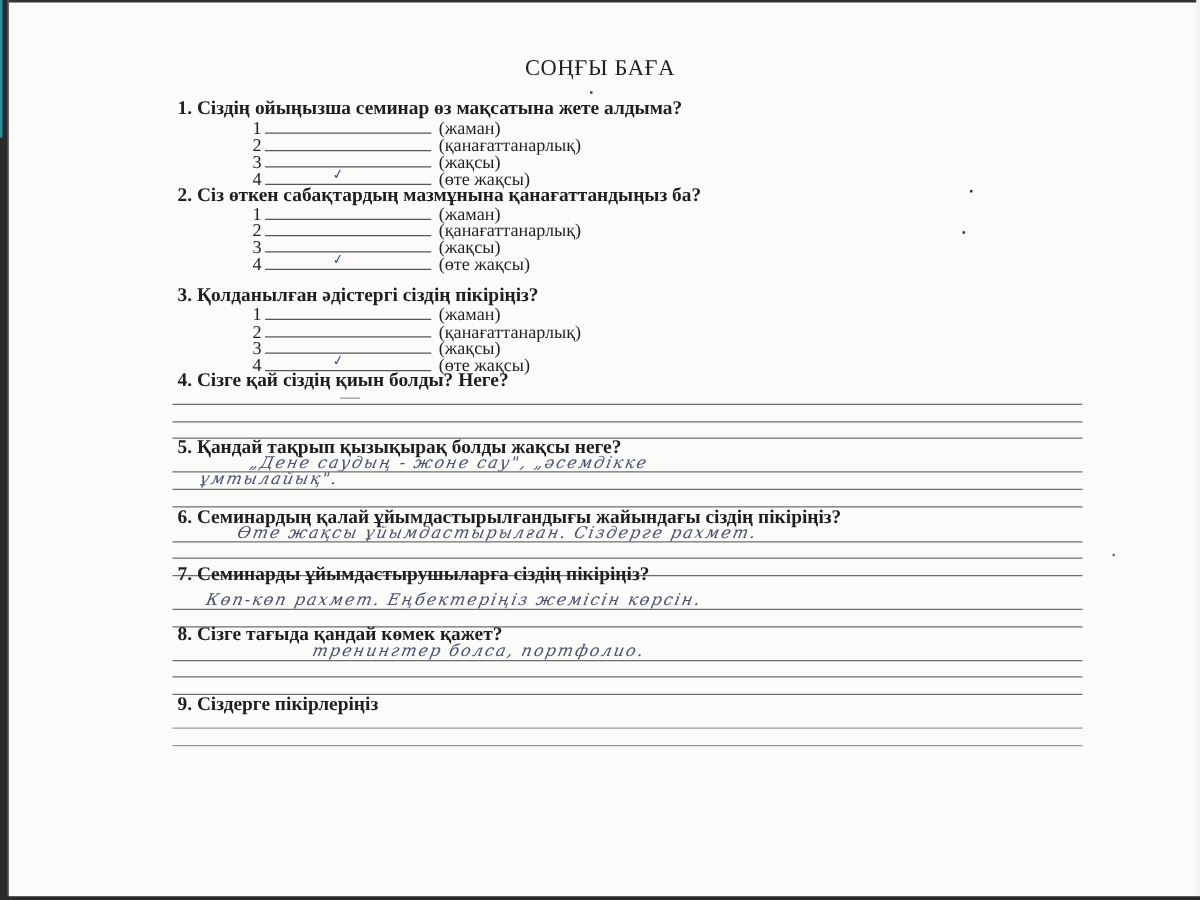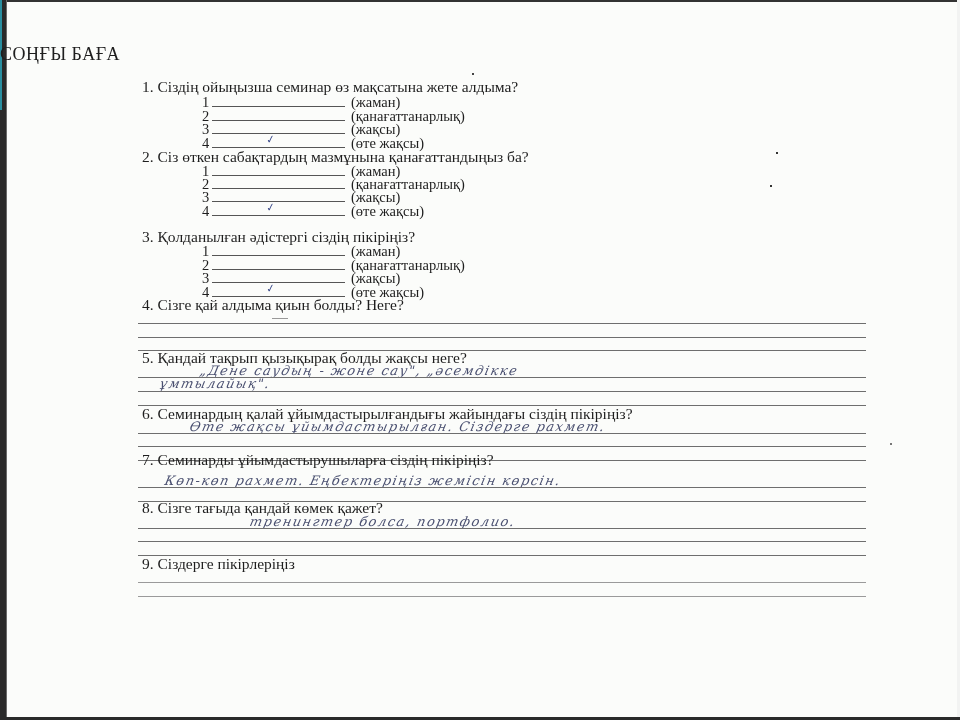--- a/index.html
+++ b/index.html
@@ -26,28 +26,28 @@
     position: absolute; left: 0; bottom: 0; width: 960px; height: 3px;
     background: #2a2a2a;
   }
   .frame-right {
     position: absolute; right: 0; top: 0; width: 3px; height: 720px;
     background: #f2f3f2;
   }
 
   .title {
     position: absolute; left: 0; top: 44px; width: 960px;
-    text-align: left;
+    text-align: center;
     font-size: 18px; letter-spacing: 0.5px;
   }
   .title-dot { position: absolute; left: 472px; top: 73px; width: 2px; height: 2px; background:#444; }
 
   .q {
     position: absolute; left: 142px;
-    font-size: 15.5px; white-space: nowrap;
+    font-size: 15.5px; white-space: nowrap; font-weight: bold;
   }
 
   .opt {
     position: absolute; left: 202px;
     font-size: 14.5px; white-space: nowrap; height: 14px;
   }
   .opt .num { display: inline-block; width: 10px; }
   .opt .blank {
     display: inline-block; width: 133px; height: 12px;
     border-bottom: 1px solid #555; vertical-align: baseline;
@@ -107,21 +107,21 @@
   <span>3.</span>
   <span>Қолданылған әдістергі сіздің пікіріңіз?</span>
 </div>
 <div class="opt" style="top:243px"><span class="num">1</span><span class="blank"></span><span>(жаман)</span></div>
 <div class="opt" style="top:257px"><span class="num">2</span><span class="blank"></span><span>(қанағаттанарлық)</span></div>
 <div class="opt" style="top:270px"><span class="num">3</span><span class="blank"></span><span>(жақсы)</span></div>
 <div class="opt" style="top:284px"><span class="num">4</span><span class="blank"><span class="check">✓</span></span><span>(өте жақсы)</span></div>
 
 <div class="q" style="top:296px">
   <span>4.</span>
-  <span>Сізге қай алдыма қиын болды? Неге?</span>
+  <span>Сізге қай сіздің қиын болды? Неге?</span>
 </div>
 <div class="rule" style="top:323px"></div>
 <div class="rule" style="top:337px"></div>
 <div class="rule" style="top:350px"></div>
 
 <div class="q" style="top:349px">
   <span>5.</span>
   <span>Қандай тақрып қызықырақ болды жақсы неге?</span>
 </div>
 <div class="hand" style="left:200px; top:363px">„Дене саудың - жоне сау", „әсемдікке</div>

